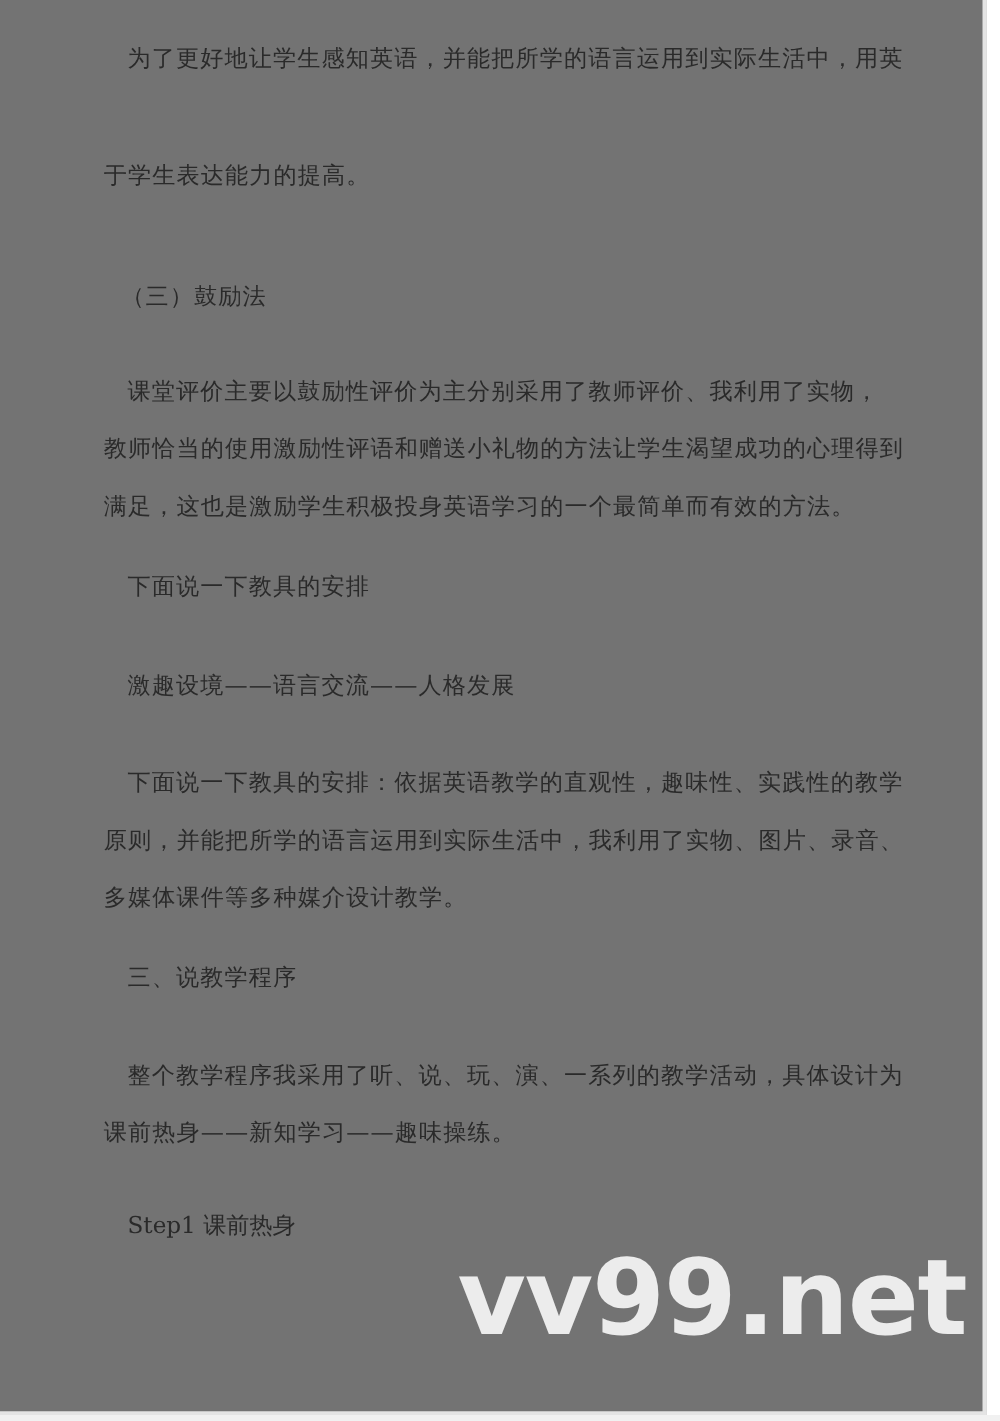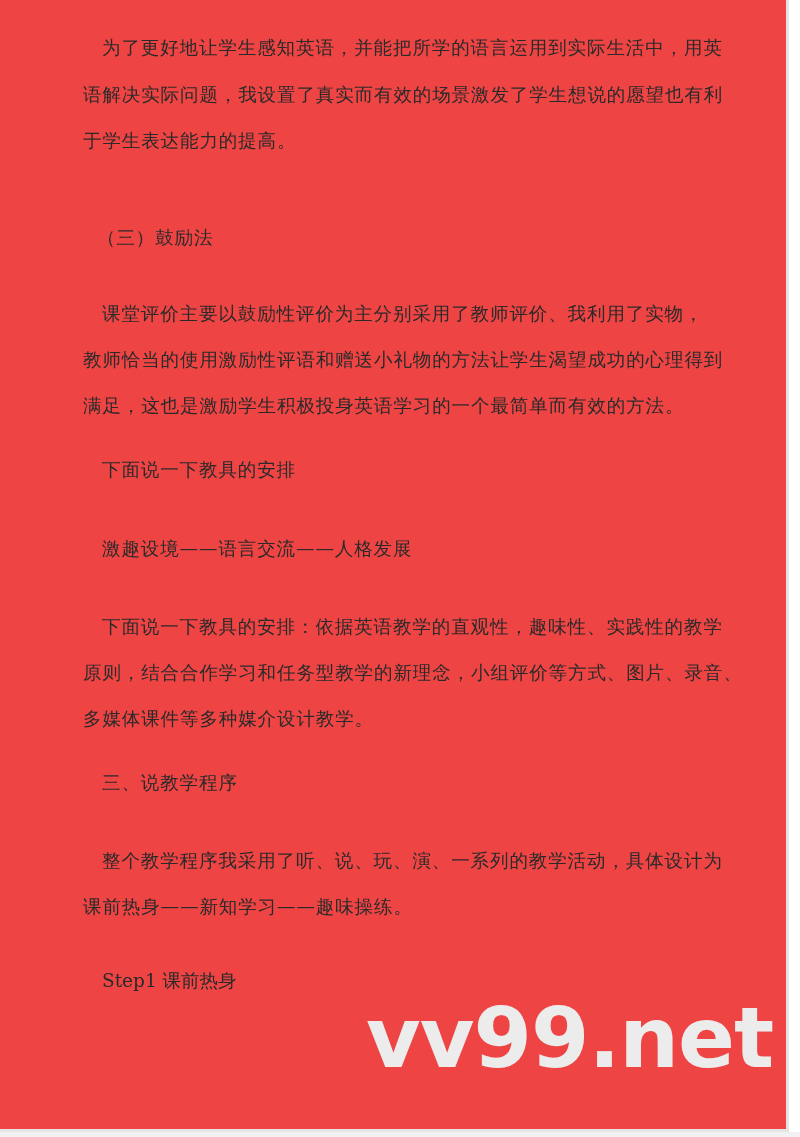--- a/index.html
+++ b/index.html
@@ -4,21 +4,21 @@
 <style>
   html, body { margin: 0; padding: 0; }
   body {
     width: 800px; height: 1137px; position: relative; overflow: hidden;
     background: #ffffff;
     font-family: "DejaVu Serif", "Liberation Serif", serif;
     color: #2a2a2a;
   }
   .page {
     position: absolute; left: 0; top: 0; width: 786px; height: 1129px;
-    background: #ef4444;
+    background: #737373;
     border-right: 3px solid #e4e4e4;
     border-bottom: 3px solid #e4e4e4;
   }
   .bottom-strip {
     position: absolute; left: 0; top: 1132px; width: 800px; height: 5px; background: #f1f1f1;
   }
   .line {
     position: absolute; left: 83px; font-size: 18.5px; line-height: 24px;
     white-space: nowrap; letter-spacing: 0.9px;
   }
@@ -29,35 +29,34 @@
     font-weight: bold; font-size: 84px; line-height: 90px;
     color: #ececec; letter-spacing: -1px;
   }
 </style>
 </head>
 <body>
 
 <div class="page">
 
   <div class="line indent" style="top:36px">为了更好地让学生感知英语，并能把所学的语言运用到实际生活中，用英</div>
-  <div class="line" style="top:83px">语解决实际问题，我设置了真实而有效的场景激发了学生想说的愿望也有利</div>
   <div class="line" style="top:129px">于学生表达能力的提高。</div>
 
   <div class="line" style="top:226px; left:97px">（三）鼓励法</div>
 
   <div class="line indent" style="top:302px">课堂评价主要以鼓励性评价为主分别采用了教师评价、我利用了实物，</div>
   <div class="line" style="top:348px">教师恰当的使用激励性评语和赠送小礼物的方法让学生渴望成功的心理得到</div>
   <div class="line" style="top:394px">满足，这也是激励学生积极投身英语学习的一个最简单而有效的方法。</div>
 
   <div class="line indent" style="top:458px">下面说一下教具的安排</div>
 
   <div class="line indent" style="top:615px">下面说一下教具的安排：依据英语教学的直观性，趣味性、实践性的教学</div>
 
   <div class="line indent" style="top:537px">激趣设境——语言交流——人格发展</div>
-  <div class="line" style="top:661px">原则，结合合作学习和任务型教学的新理念，小组评价等方式、图片、录音、</div>
+  <div class="line" style="top:661px">原则，并能把所学的语言运用到实际生活中，我利用了实物、图片、录音、</div>
   <div class="line" style="top:707px">多媒体课件等多种媒介设计教学。</div>
 
   <div class="line indent" style="top:771px">三、说教学程序</div>
 
   <div class="line indent" style="top:849px">整个教学程序我采用了听、说、玩、演、一系列的教学活动，具体设计为</div>
   <div class="line" style="top:895px">课前热身——新知学习——趣味操练。</div>
 
   <div class="line indent" style="top:969px; letter-spacing:0px">Step1 课前热身</div>
 
   <div class="watermark">vv99.net</div>

